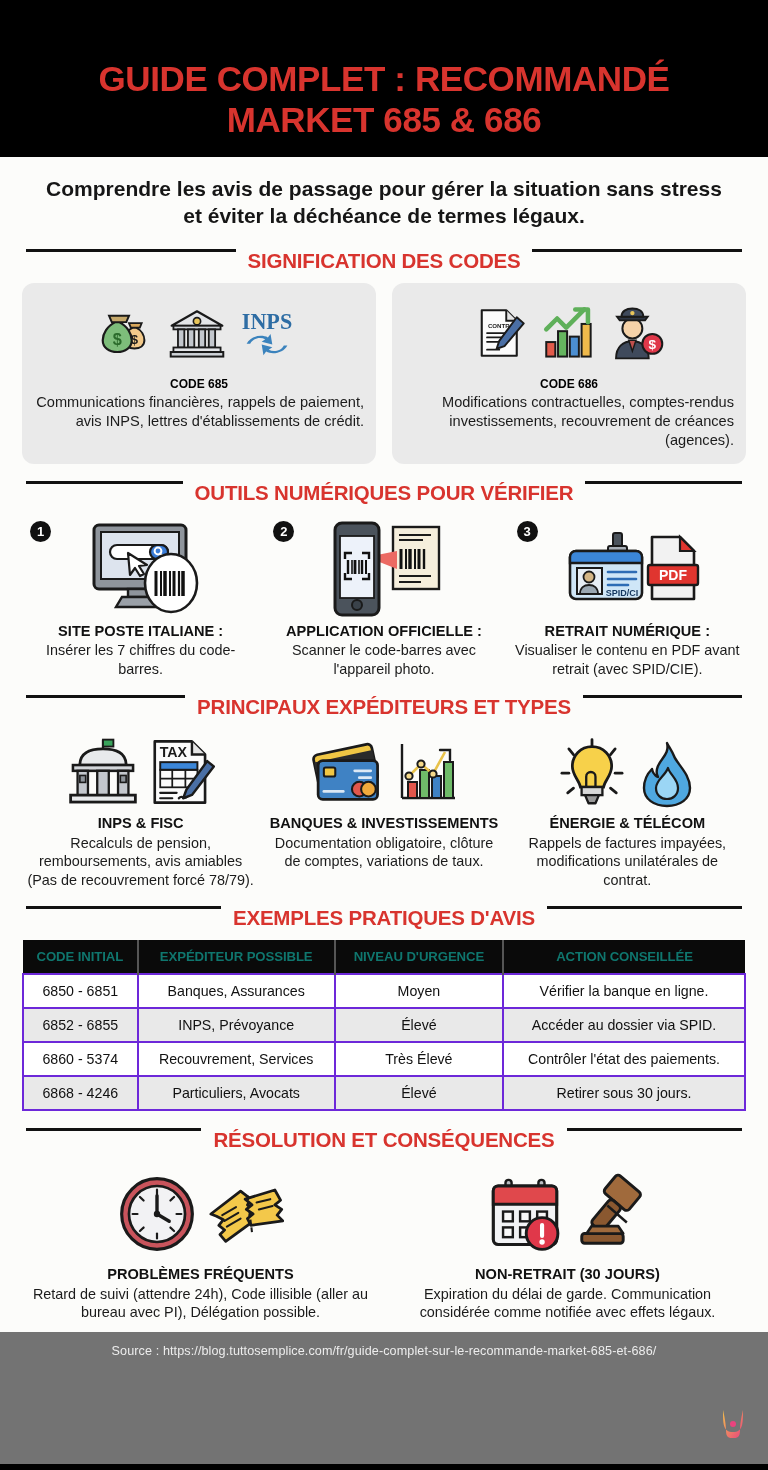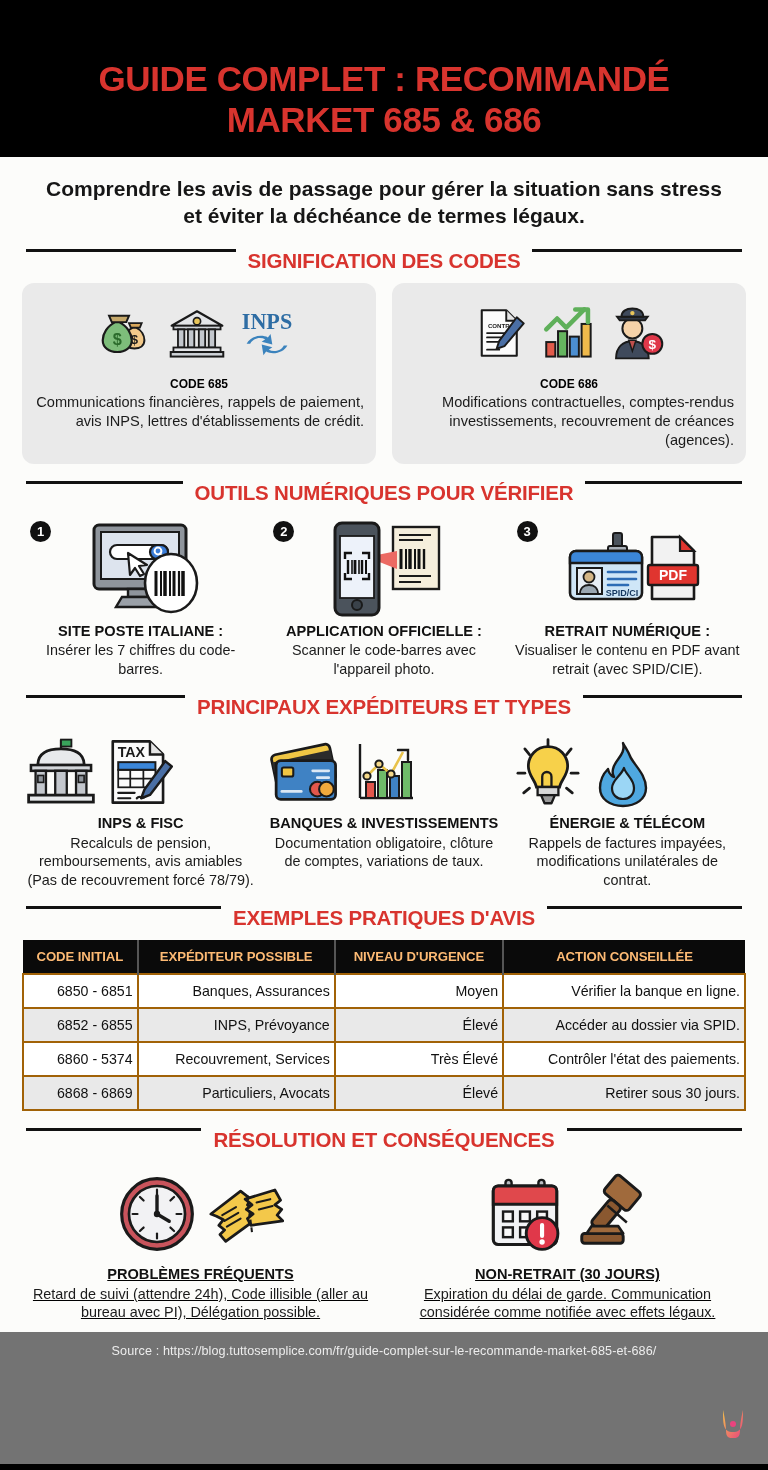--- a/index.html
+++ b/index.html
@@ -70,39 +70,39 @@
   .col-ico { height: 108px; display: flex; align-items: center; justify-content: center; position: relative; }
   .badge {
     position: absolute; left: 6px; top: 6px;
     width: 21px; height: 21px; border-radius: 50%;
     background: #111; color: #fff; font-size: 13px; font-weight: 700;
     display: flex; align-items: center; justify-content: center;
   }
   .col-title { font-size: 14.6px; font-weight: 800; color: #111; line-height: 1.2; }
   .col-desc { font-size: 14.4px; color: #1b1b1b; line-height: 1.28; margin-top: 1px; }
 
-  .sender-ico { height: 86px; display: flex; align-items: center; gap: 6px; }
+  .sender-ico { height: 86px; display: flex; align-items: center; justify-content: center; gap: 6px; }
 
   
   table { width: 100%; border-collapse: collapse; margin-top: 2px; }
   thead th {
-    background: #0A0A0A; color: #fdba74; font-size: 13.2px; font-weight: 800;
+    background: #0A0A0A; color: #0f766e; font-size: 13.2px; font-weight: 800;
     padding: 9px 4px; text-align: center; letter-spacing: -0.1px;
     border-right: 2px solid #555;
   }
   thead th:last-child { border-right: none; }
   tbody td {
-    font-size: 14.2px; color: #111; text-align: right; padding: 8px 4px;
-    border: 2px solid #a16207;
+    font-size: 14.2px; color: #111; text-align: center; padding: 8px 4px;
+    border: 2px solid #6d28d9;
   }
   tbody tr:nth-child(odd) td { background: #FFFFFF; }
   tbody tr:nth-child(even) td { background: #E9E9E9; }
 
   
-  .cols2 { display: flex; gap: 10px; text-decoration: underline; }
+  .cols2 { display: flex; gap: 10px; }
   .res-ico { height: 104px; display: flex; align-items: center; justify-content: center; gap: 8px; }
 
   
   .footer {
     background: #737373; padding: 12px 0 0; text-align: center; position: relative; height: 132px;
   }
   .footer .src { color: #EDEDED; font-size: 12.6px; letter-spacing: 0.1px; }
   .logo { position: absolute; right: 22px; bottom: 24px; width: 26px; height: 32px; }
 </style>
 </head>
@@ -453,21 +453,21 @@
           <td>Élevé</td>
           <td>Accéder au dossier via SPID.</td>
         </tr>
         <tr>
           <td>6860 - 5374</td>
           <td>Recouvrement, Services</td>
           <td>Très Élevé</td>
           <td>Contrôler l'état des paiements.</td>
         </tr>
         <tr>
-          <td>6868 - 6869</td>
+          <td>6868 - 4246</td>
           <td>Particuliers, Avocats</td>
           <td>Élevé</td>
           <td>Retirer sous 30 jours.</td>
         </tr>
       </tbody>
     </table>
 
     <div class="sec-head">
       <div class="rule"></div>
       <div class="txt">RÉSOLUTION ET CONSÉQUENCES</div>

